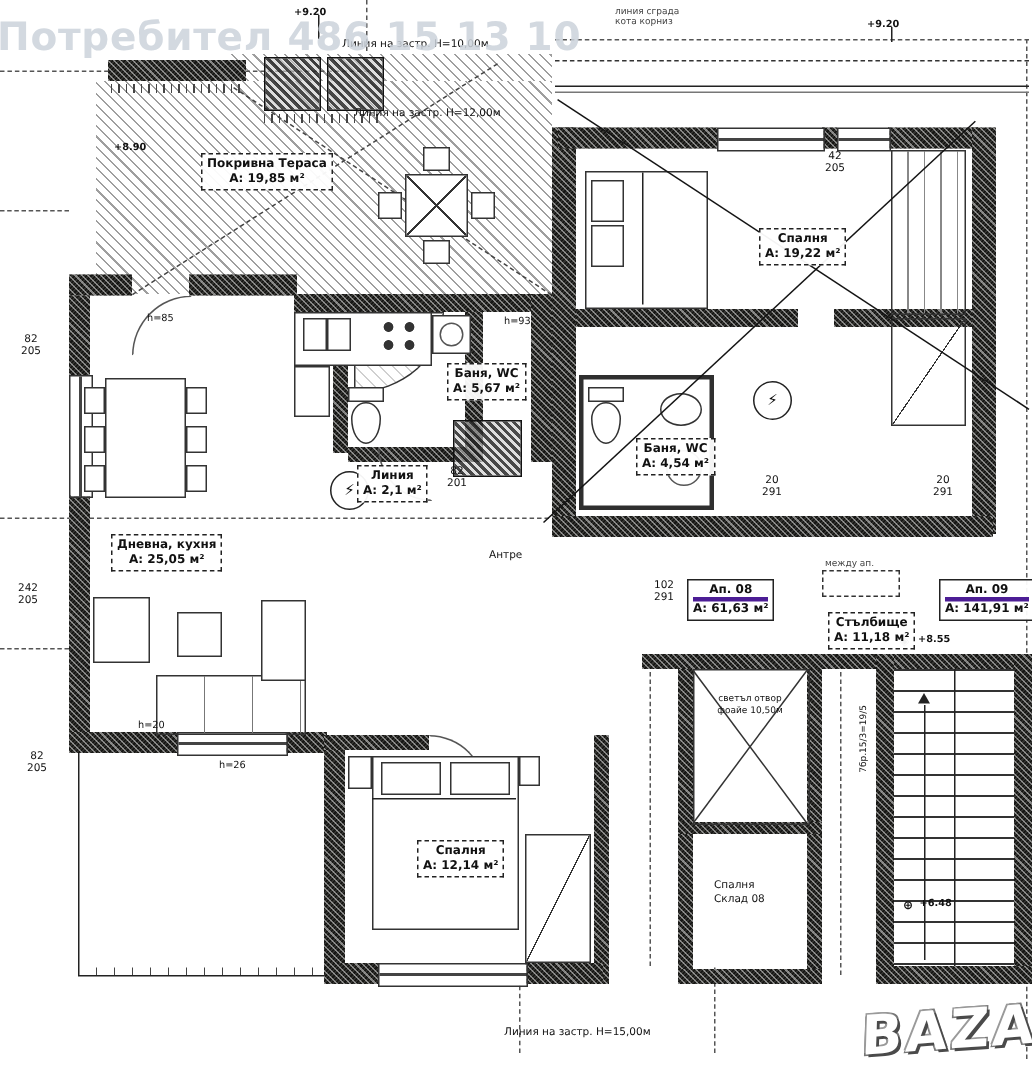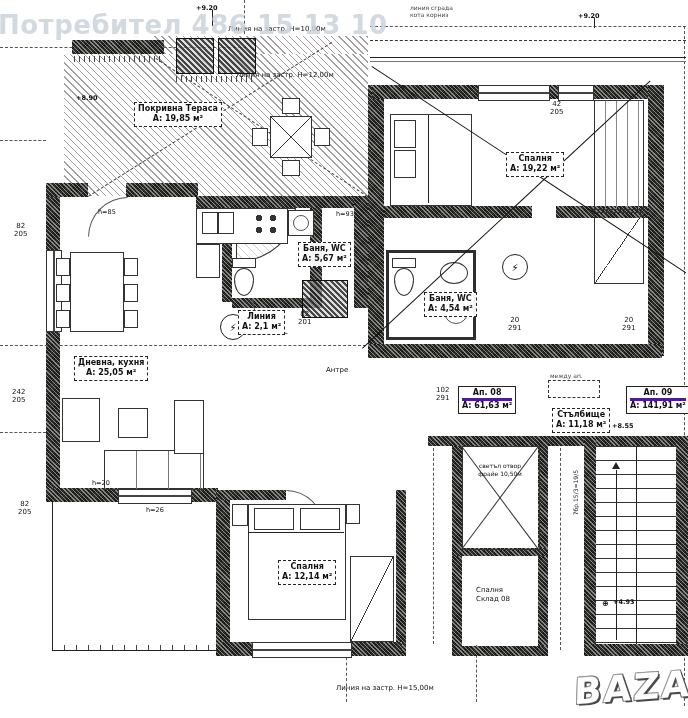--- a/index.html
+++ b/index.html
@@ -279,21 +279,21 @@
   <div class="tiny" style="left:336px;top:684px;font-size:7px">Линия на застр. Н=15,00м</div>
   <div class="tiny gray" style="left:410px;top:4px;font-size:6px">линия сграда</div>
   <div class="tiny gray" style="left:410px;top:11px;font-size:6px">кота корниз</div>
 
   <div class="tiny b" style="left:196px;top:4px">+9.20</div>
   <div class="tiny b" style="left:578px;top:12px">+9.20</div>
   <div class="tiny b" style="left:76px;top:94px">+8.90</div>
   <div class="tiny b" style="left:600px;top:423px;font-size:8px">◈</div>
   <div class="tiny b" style="left:612px;top:422px">+8.55</div>
   <div class="tiny b" style="left:602px;top:599px;font-size:8px">⊕</div>
-  <div class="tiny b" style="left:613px;top:598px">+4.93</div>
+  <div class="tiny b" style="left:613px;top:598px">+6.48</div>
 
   <div class="tiny" style="left:98px;top:208px">h=85</div>
   <div class="tiny" style="left:336px;top:210px">h=93</div>
   <div class="tiny" style="left:92px;top:479px">h=20</div>
   <div class="tiny" style="left:146px;top:506px">h=26</div>
 
   <div class="dim" style="left:14px;top:222px">
     <div>82</div>
     <div>205</div>
   </div>

